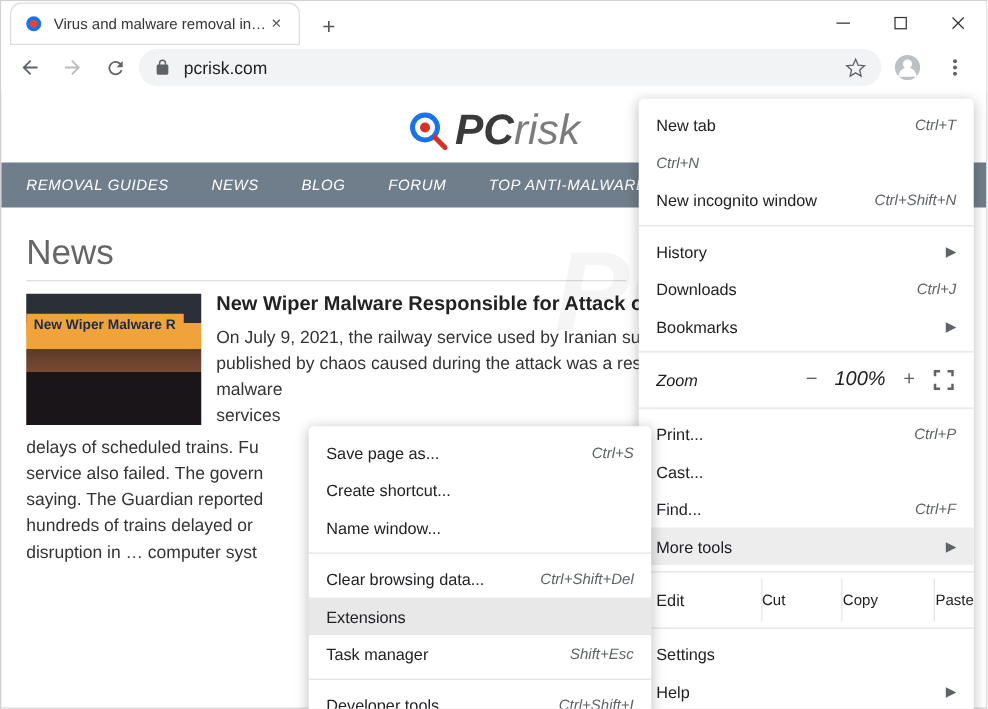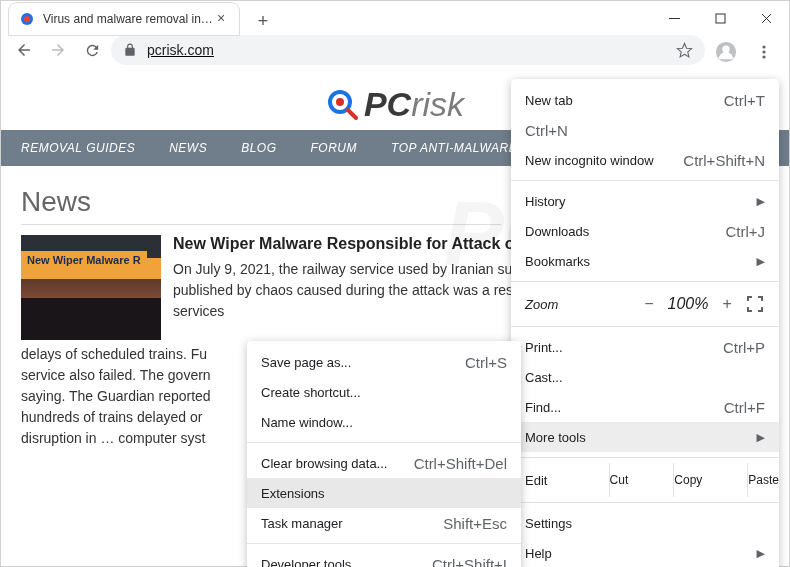--- a/index.html
+++ b/index.html
@@ -12,21 +12,21 @@
 .tab { display: flex; align-items: center; background: #fff; border-radius: 8px 8px 0 0; height: 32px; padding: 0 10px; min-width: 200px; max-width: 230px; position: relative; margin-top: 2px; }
 .tab.active { background: #fff; box-shadow: 0 0 0 1px #ddd; }
 .favicon { width: 16px; height: 16px; margin-right: 8px; display:inline-flex; align-items:center; justify-content:center; }
 .tab-title { font-size: 12px; color: #333; white-space: nowrap; overflow: hidden; text-overflow: ellipsis; flex: 1; }
 .tab-close { width: 16px; height: 16px; color: #555; font-size: 14px; line-height: 14px; text-align: center; border-radius: 50%; cursor: pointer; }
 .new-tab { width: 28px; height: 28px; margin-left: 10px; display:flex; align-items:center; justify-content:center; color:#555; font-size:18px; border-radius:50%; }
 .win-ctrls { display:flex; }
 .win-btn { width: 46px; height: 34px; display:flex; align-items:center; justify-content:center; color:#333; }
 .win-btn svg { width:11px; height:11px; }
 
-.toolbar { height: 38px; display: flex; align-items: flex-start; padding: 0 8px; gap: 4px; background: #fff; text-decoration: underline; }
+.toolbar { height: 38px; display: flex; align-items: center; padding: 0 8px; gap: 4px; background: #fff; }
 .nav-btn { width: 30px; height: 30px; border-radius: 50%; display:flex; align-items:center; justify-content:center; color:#5f6368; }
 .nav-btn.disabled { color: #bcbcbc; }
 .addr { flex:1; height:30px; background:#f1f3f4; border-radius:15px; display:flex; align-items:center; padding:0 12px; gap:10px; color:#5f6368; }
 .addr-text { font-size: 14px; color:#202124; }
 .addr-star { margin-left:auto; }
 .tool-icon { width: 34px; height:34px; display:flex; align-items:center; justify-content:center; color:#5f6368; border-radius:50%; }
 
 
 .content { position: relative; height: calc(567px - 34px - 38px); overflow: hidden; }
 .logo-row { display:flex; justify-content:center; padding: 12px 0 6px; }
@@ -44,21 +44,21 @@
 .thumb-label { position:absolute; top:16px; left:0; background:#f0a33a; color:#1a2b50; font-size:11px; font-weight:bold; padding:3px 6px; }
 .article h2 { font-size:16px; color:#222; margin-bottom:6px; }
 .article-body { font-size:14px; color:#333; line-height:1.5; }
 .article-body-full { padding: 0 20px; font-size:14px; color:#333; line-height:1.5; }
 
 
 .ctx-main { position:absolute; top: 78px; right: 10px; width: 268px; background:#fff; box-shadow: 0 2px 10px rgba(0,0,0,0.25); border-radius:4px; padding: 6px 0; font-size:13px; color:#202124; }
 .ctx-row { display:flex; align-items:center; height:30px; padding: 0 14px; position:relative; }
 .ctx-row.hover { background:#ededed; }
 .ctx-row .label { flex:1; }
-.ctx-row .sc { color:#5f6368; font-size:15px; }
+.ctx-row .sc { color:#5f6368; font-size:12px;font-style:italic; }
 .ctx-row .arrow { color:#5f6368; font-size:11px; }
 .ctx-sep { height:1px; background:#e3e3e3; margin:5px 0; }
 .zoom-row { display:flex; align-items:center; height:34px; padding: 0 14px; gap:6px;font-style:italic; }
 .zoom-row .zlabel { flex:1; }
 .zoom-row .zbtn { width:24px; text-align:center; color:#5f6368; font-size:16px; }
 .zoom-row .zpct { width:42px; text-align:center; font-size:16px; }
 .zoom-row .zfull { width:20px; height:20px; }
 .edit-row { display:flex; align-items:center; height:34px; padding-left:14px;gap:45px; }
 .edit-row .elabel { width:44px; }
 .edit-row .ecell { flex:1; text-align:center; border-left:1px solid #e3e3e3; height:100%; display:flex; align-items:center; justify-content:center; font-size:12px; }
@@ -176,20 +176,21 @@
     </nav>
     <div class="watermark"><span>PC</span><span class="r">risk</span></div>
     <h1 class="page-title">News</h1>
     <div class="article">
       <div class="thumb">
         <div class="thumb-label">New Wiper Malware R</div>
       </div>
       <div>
         <h2>New Wiper Malware Responsible for Attack on I</h2>
         <div class="article-body">On July 9, 2021, the railway service used by Iranian suffered a cyber attack. New research published by chaos caused during the attack was a result of a pr</div>
+        <div class="article-body">malware</div>
         <div class="article-body">services</div>
       </div>
     </div>
     <div class="article-body-full" style="white-space:pre-line;">delays of scheduled trains. Fu
 service also failed. The govern
 saying. The Guardian reported
 hundreds of trains delayed or
 disruption in … computer syst</div>
   </div>
 

